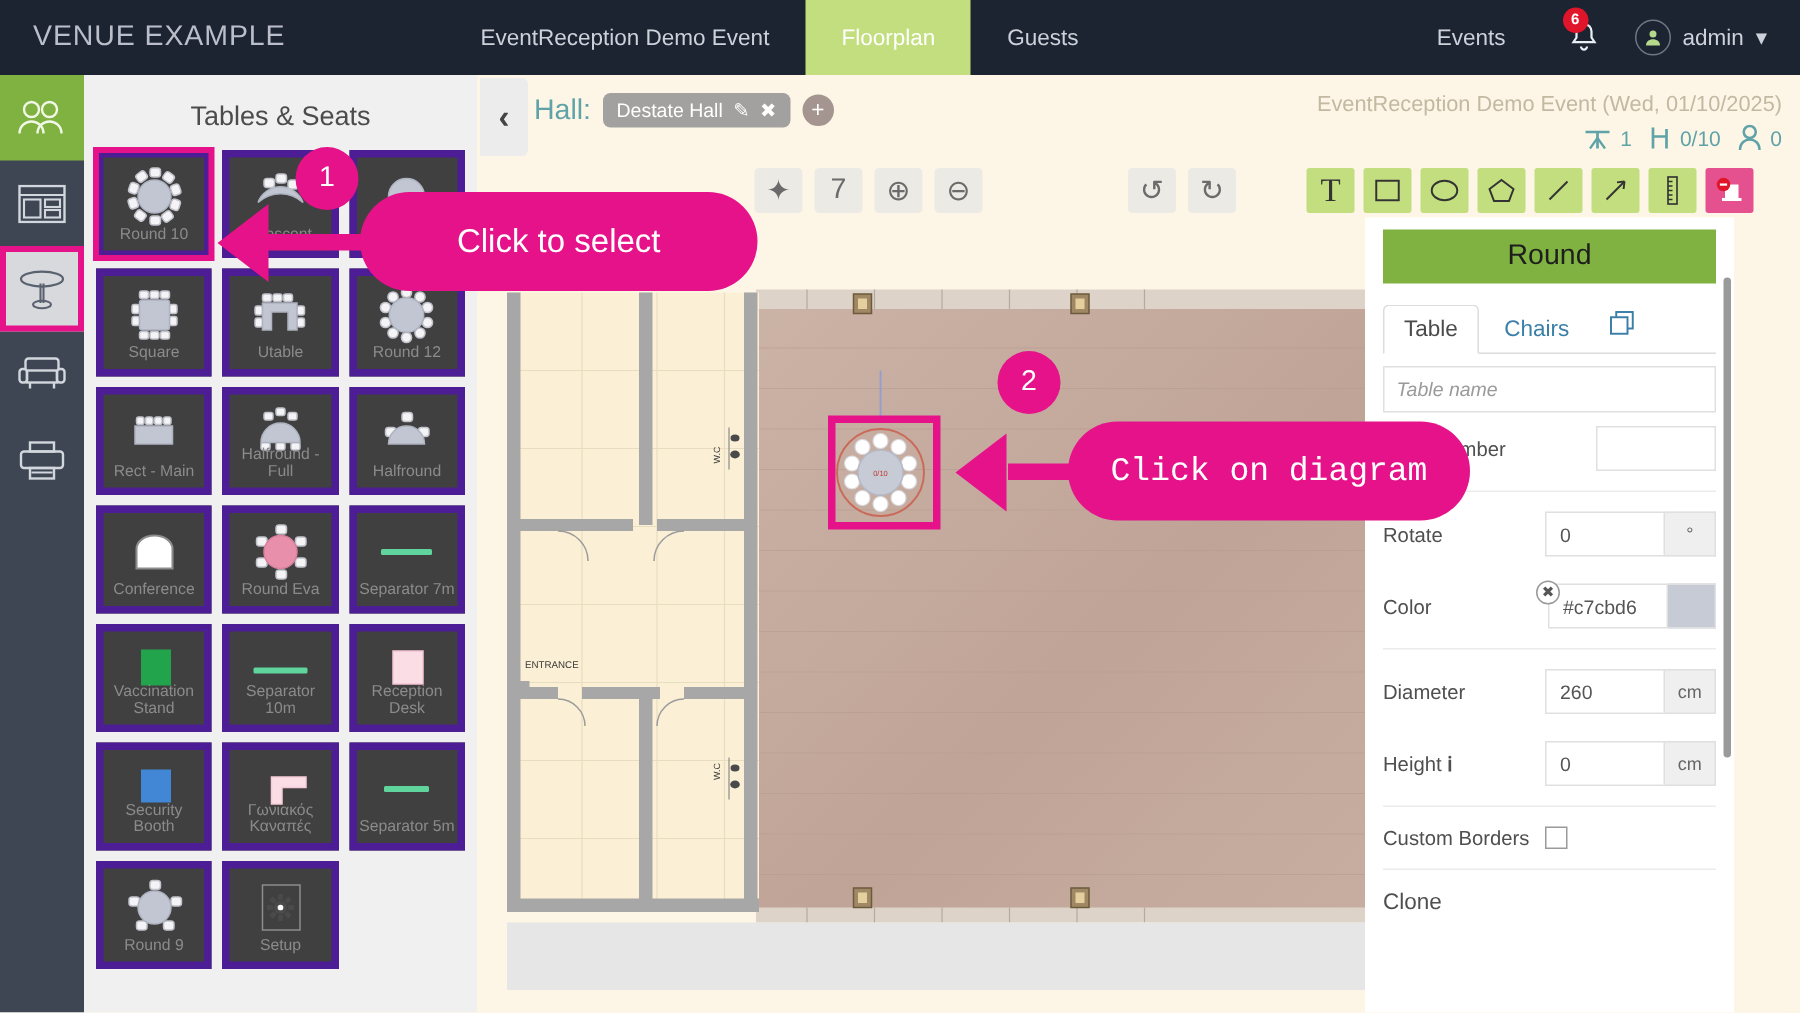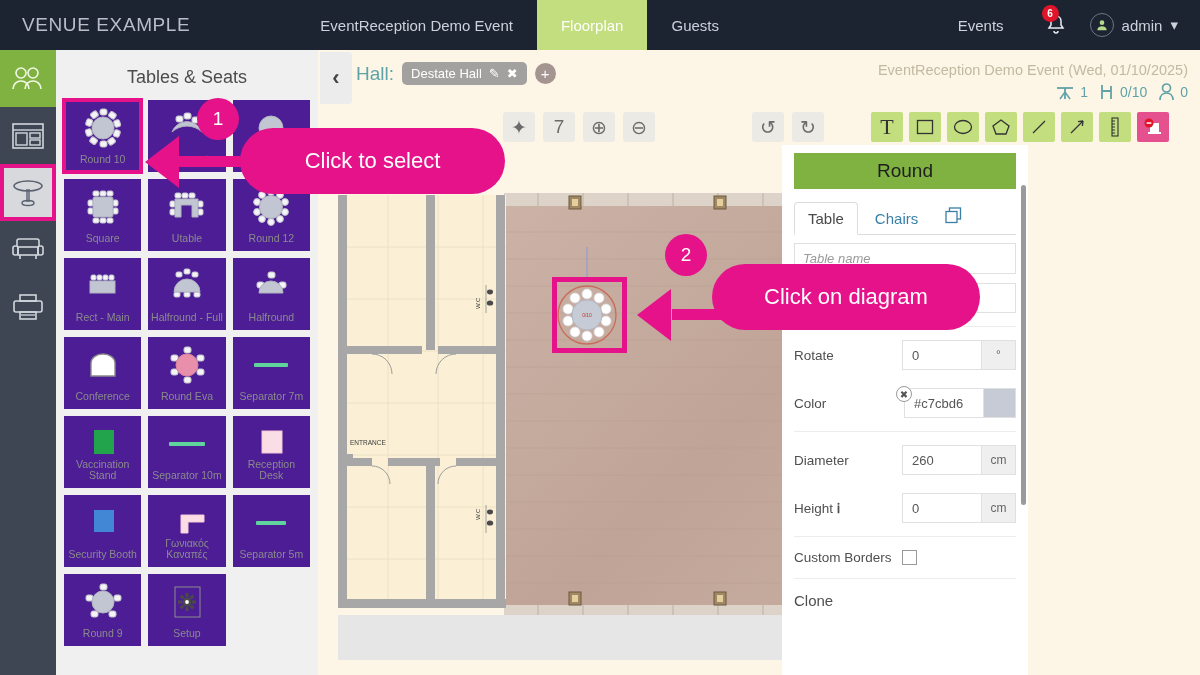--- a/index.html
+++ b/index.html
@@ -2,21 +2,21 @@
 <html><head>
 <meta charset="utf-8">
 <style>
   * { box-sizing: border-box; margin: 0; padding: 0; }
   html, body {
     width: 1200px; height: 675px;
     font-family: "Liberation Sans", sans-serif;
     overflow: hidden;
     background: #fdf8ec;
   }
-  .app { position: relative; width: 1028px; height: 675px; }
+  .app { position: relative; width: 1156px; height: 675px; }
 
   
   .topnav {
     position: absolute; left: 0; top: 0; width: 1200px; height: 50px;
     background: #1c2331; display: flex; align-items: stretch;
   }
   .brand {
     color: #b9bec8; font-size: 19px; letter-spacing: .6px;
     display: flex; align-items: center; padding: 0 14px 0 22px;
   }
@@ -62,21 +62,21 @@
   }
   .tables-title {
     text-align: center; color: #4c4c4c; font-size: 18px;
     padding: 17px 0 12px;
   }
   .tiles {
     display: grid; grid-template-columns: repeat(3, 1fr);
     gap: 7px; padding: 0 8px;
   }
   .tile {
-    background: #4c1d95; border: 2px solid #4c1d95; height: 72px;
+    background: #404040; border: 5px solid #4c1d95; height: 72px;
     display: flex; flex-direction: column; align-items: center; justify-content: flex-start;
     padding-top: 5px; position: relative;
   }
   .tile.selected { outline: 4px solid #e5128a; outline-offset: -2px; z-index: 3; }
   .tile-glyph { height: 42px; display: flex; align-items: center; justify-content: center; }
   .tile-label {
     font-size: 10.5px; color: #8b8b8b; text-align: center; line-height: 11px;
     position: absolute; bottom: 5px; left: 0; right: 0;
   }
 
@@ -881,16 +881,16 @@
     </div>
   </div>
 
   <div class="arrow-line" style="left:178px;top:156px;width:70px;"></div>
   <div class="arrow-head" style="left:145px;top:136px;"></div>
   <div class="callout" style="left:240px;top:128px;width:265px;height:66px;">Click to select</div>
   <div class="badge-num" style="left:197px;top:98px;">1</div>
 
   <div class="arrow-line" style="left:672px;top:309px;width:60px;"></div>
   <div class="arrow-head" style="left:637px;top:289px;"></div>
-  <div class="callout" style="left:712px;top:264px;width:268px;height:66px;">Click on diagram</div>
+  <div class="callout" style="left:712px;top:281px;width:268px;height:66px;font-family:Liberation Mono, monospace;">Click on diagram</div>
   <div class="badge-num" style="left:665px;top:234px;">2</div>
 
 </div>
 
 </body></html>

